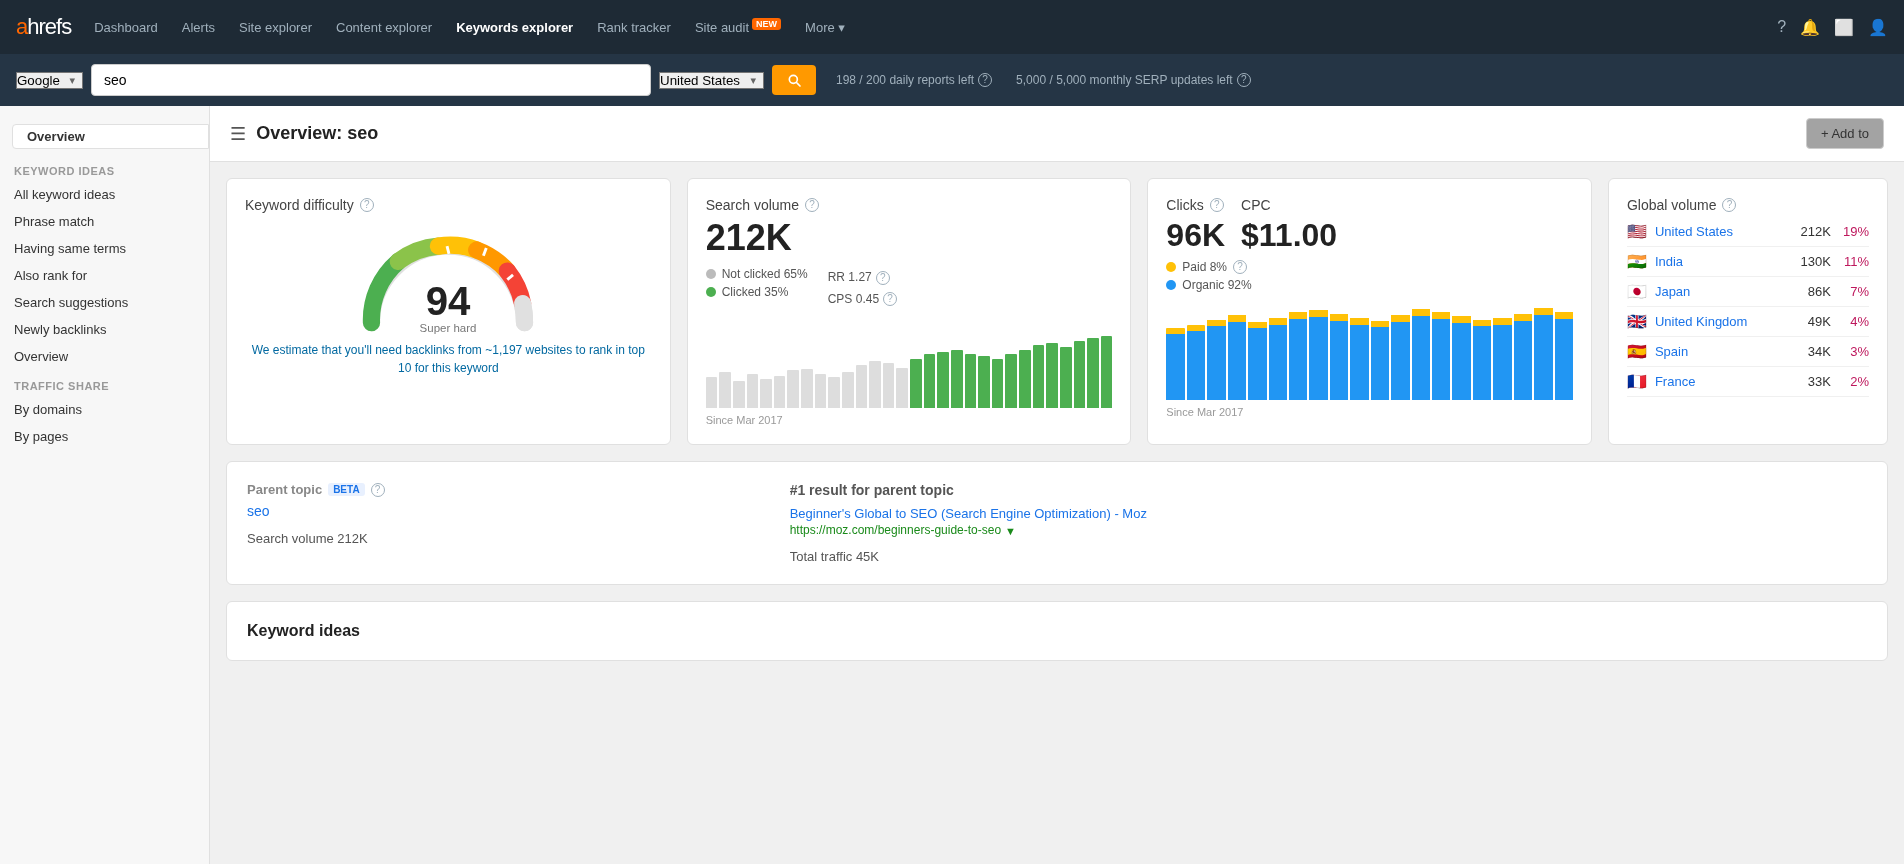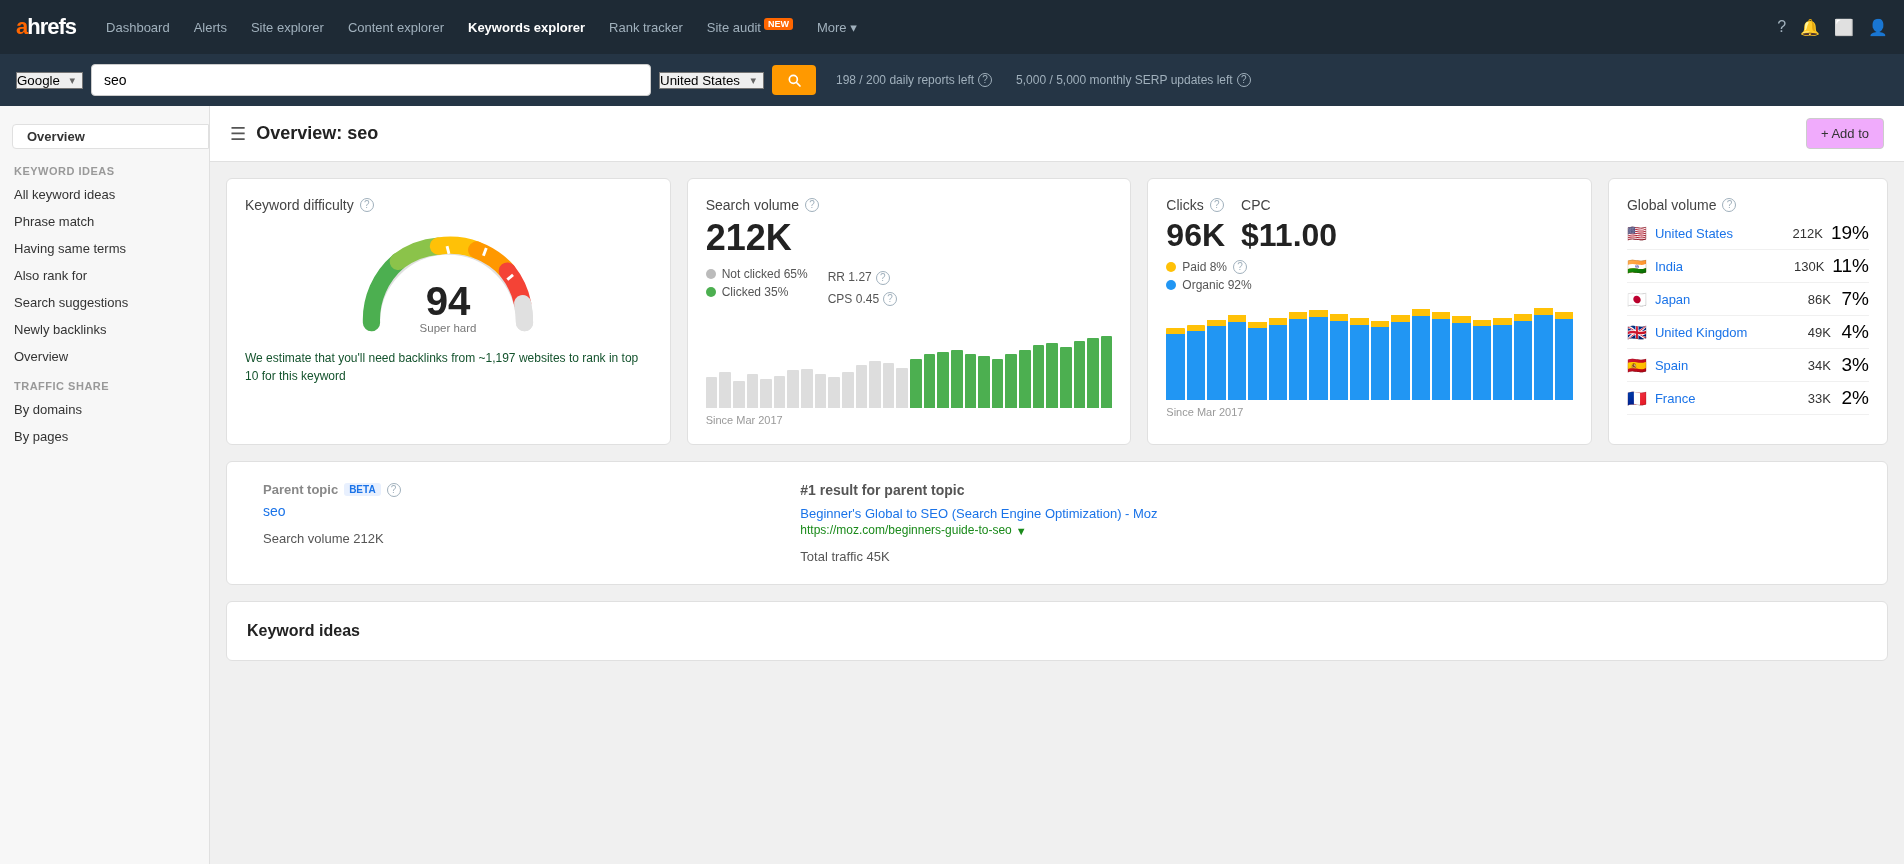--- a/index.html
+++ b/index.html
@@ -1,20 +1,20 @@
 <!DOCTYPE html>
 <html><head>
   <meta charset="utf-8">
   <style>
     * { box-sizing: border-box; margin: 0; padding: 0; }
     body { font-family: -apple-system, BlinkMacSystemFont, 'Segoe UI', Arial, sans-serif; font-size: 13px; background: #f0f0f0; color: #333; }
 
     
     .top-nav { background: #1e2a35; display: flex; align-items: center; padding: 0 16px; height: 54px; gap: 4px; }
-    .logo { color: #ff6600; font-weight: 700; font-size: 22px; margin-right: 16px; letter-spacing: -1px; }
+    .logo { color: #ff6600; font-weight: 400; font-size: 22px; margin-right: 9px; letter-spacing: -1px; }
     .logo span { color: #fff; }
     .nav-link { color: #a0b0bc; text-decoration: none; padding: 6px 10px; font-size: 13px; white-space: nowrap; }
     .nav-link.active { color: #fff; font-weight: 600; }
     .nav-badge { background: #ff6600; color: #fff; font-size: 9px; padding: 1px 4px; border-radius: 3px; margin-left: 3px; vertical-align: super; font-weight: 700; }
     .nav-right { margin-left: auto; display: flex; align-items: center; gap: 14px; }
     .nav-icon { color: #a0b0bc; font-size: 16px; cursor: pointer; }
 
     
     .search-bar { background: #253545; padding: 10px 16px; display: flex; align-items: center; gap: 8px; }
     .search-input { flex: 1; background: #fff; border: 1px solid #ccc; border-radius: 4px; padding: 7px 12px; font-size: 14px; outline: none; max-width: 560px; }
@@ -32,51 +32,51 @@
     .sidebar-tab { background: #fff; border: 1px solid #e0e0e0; border-radius: 4px 0 0 4px; margin: 6px 0 6px 12px; padding: 4px 14px; font-size: 13px; font-weight: 600; cursor: pointer; }
     .sidebar-section-title { font-size: 11px; font-weight: 700; color: #999; letter-spacing: 0.5px; padding: 10px 14px 4px; text-transform: uppercase; }
     .sidebar-item { padding: 6px 14px; font-size: 13px; color: #333; cursor: pointer; text-decoration: none; display: block; }
 
     
     .content { flex: 1; padding: 0; overflow: auto; }
     .content-header { background: #fff; border-bottom: 1px solid #e0e0e0; padding: 12px 20px; display: flex; align-items: center; justify-content: space-between; }
     .content-header-left { display: flex; align-items: center; gap: 10px; }
     .hamburger-icon { font-size: 18px; color: #555; cursor: pointer; }
     .page-title { font-size: 18px; font-weight: 600; color: #222; }
-    .add-to-btn { background: #f0abfc; border: 1px solid #ccc; border-radius: 4px; padding: 7px 14px; font-size: 13px; cursor: pointer; display: flex; align-items: center; gap: 6px; color: #333; }
+    .add-to-btn { background: #a3a3a3; border: 1px solid #ccc; border-radius: 4px; padding: 7px 14px; font-size: 13px; cursor: pointer; display: flex; align-items: center; gap: 6px; color: #333; }
 
     
     .cards-grid { display: grid; grid-template-columns: 1fr 1fr 1fr 280px; gap: 0; padding: 16px; gap: 16px; }
     .card { background: #fff; border: 1px solid #e0e0e0; border-radius: 6px; padding: 18px; }
     .card-title { font-size: 14px; color: #444; margin-bottom: 4px; display: flex; align-items: center; gap: 6px; }
     .card-value { font-size: 36px; font-weight: 700; color: #222; margin-bottom: 8px; }
 
     
     .gauge-container { display: flex; flex-direction: column; align-items: center; padding: 10px 0 0; }
     .gauge-svg { width: 200px; height: 110px; }
-    .gauge-desc { font-size: 12px; color: #14532d; margin-top: 12px; line-height: 1.5; }
+    .gauge-desc { font-size: 12px; color: #0369a1; text-align: center; margin-top: 4px; line-height: 1.5; }
     .sv-stat { display: flex; align-items: center; gap: 6px; font-size: 12px; color: #555; }
     .dot { width: 10px; height: 10px; border-radius: 50%; flex-shrink: 0; }
     .rr-cps { font-size: 12px; color: #555; line-height: 1.8; }
     .chart-since { font-size: 11px; color: #999; margin-top: 6px; }
     .paid-organic { display: flex; flex-direction: column; gap: 4px; margin-bottom: 8px; }
     .po-item { display: flex; align-items: center; gap: 6px; font-size: 12px; color: #555; }
 
     
     .gv-value { font-size: 36px; font-weight: 700; color: #222; margin-bottom: 12px; }
     .country-row { display: flex; align-items: center; gap: 8px; padding: 5px 0; border-bottom: 1px solid #f0f0f0; }
     .country-flag { font-size: 16px; }
     .country-name { flex: 1; color: #1a73e8; font-size: 13px; text-decoration: none; cursor: pointer; }
     .country-volume { font-size: 13px; color: #333; min-width: 40px; text-align: right; }
-    .country-pct { font-size: 19px; color: #000000; min-width: 30px; text-align: right; }
+    .country-pct { font-size: 13px; color: #be185d; min-width: 30px; text-align: right; }
 
     
     .bottom-section { margin: 0 16px 16px; display: flex; flex-direction: column; gap: 16px; }
     .bottom-card { background: #fff; border: 1px solid #e0e0e0; border-radius: 6px; padding: 20px; }
-    .parent-topic-grid { display: grid; grid-template-columns: 1fr 2fr; gap: 4px; margin-left: 16px; }
+    .parent-topic-grid { display: grid; grid-template-columns: 1fr 2fr; gap: 4px; }
     .pt-label { font-size: 13px; color: #888; margin-bottom: 6px; display: flex; align-items: center; gap: 6px; }
     .pt-link { color: #1a73e8; font-size: 14px; cursor: pointer; text-decoration: none; }
     .pt-link-green { color: #1a73e8; font-size: 13px; cursor: pointer; text-decoration: none; }
     .pt-url { color: #1a8a1a; font-size: 12px; display: flex; align-items: flex-end; gap: 4px; margin-top: 2px; }
     .pt-search-vol { font-size: 13px; color: #555; margin-top: 12px; }
     .pt-traffic { font-size: 13px; color: #555; margin-top: 12px; }
     .result-title { font-size: 14px; font-weight: 600; color: #555; margin-bottom: 8px; }
     .beta-badge { background: #e8f0fe; color: #1a73e8; font-size: 10px; padding: 1px 5px; border-radius: 3px; font-weight: 600; }
     .keyword-ideas-title { font-size: 16px; font-weight: 600; color: #222; padding: 20px; background: #fff; border: 1px solid #e0e0e0; border-radius: 6px; }
 

